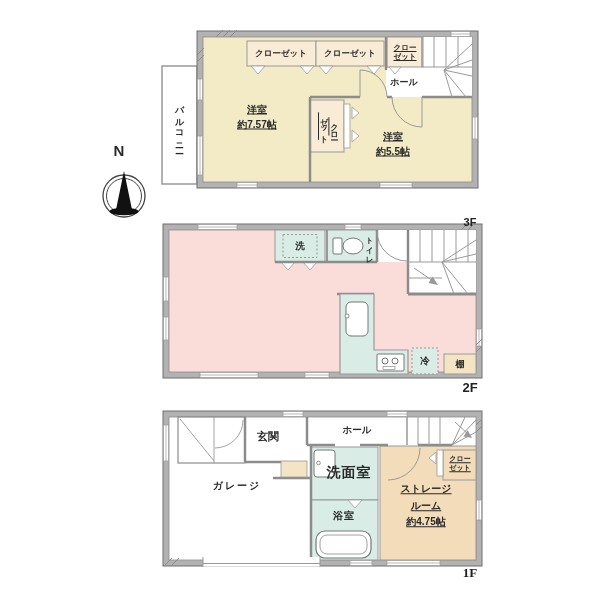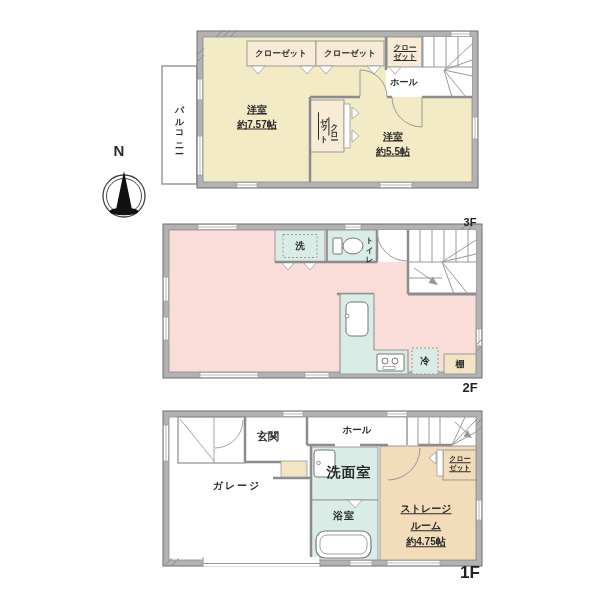--- a/index.html
+++ b/index.html
@@ -296,24 +296,24 @@
 <div class="lbl vtext" style="left:369px;top:246px;font-size:7.5px;letter-spacing:1px;">トイレ</div>
 <div class="lbl" style="left:425px;top:361px;font-size:9.5px;">冷</div>
 <div class="lbl" style="left:460px;top:364px;font-size:9px;">棚</div>
 <div class="lbl ftag" style="left:470px;top:387px;font-size:13px;">2F</div>
 
 <div class="lbl" style="left:268px;top:436px;font-size:11px;">玄関</div>
 <div class="lbl" style="left:357px;top:430px;font-size:9.5px;">ホール</div>
 <div class="lbl" style="left:237px;top:486px;font-size:10px;letter-spacing:2px;">ガレージ</div>
 <div class="lbl" style="left:349px;top:473px;font-size:14px;letter-spacing:1px;">洗面室</div>
 <div class="lbl" style="left:344px;top:516px;font-size:10px;letter-spacing:1px;">浴室</div>
-<div class="lbl" style="left:426px;top:506px;font-size:10px;line-height:1.65;margin-top:20px;">
+<div class="lbl" style="left:426px;top:506px;font-size:10px;line-height:1.65;">
   <span>ストレージ</span>
   <span>ルーム</span>
   <span>約4.75帖</span>
 </div>
 <div class="lbl" style="left:460px;top:464px;font-size:7px;line-height:1.25;">
   <span>クロー</span>
   <span>ゼット</span>
 </div>
-<div class="lbl ftag" style="left:470px;top:573px;font-size:17px;">1F</div>
+<div class="lbl ftag" style="left:470px;top:573px;font-size:13px;font-family:Liberation Serif, serif;">1F</div>
 
 </div>
 
 </body></html>

